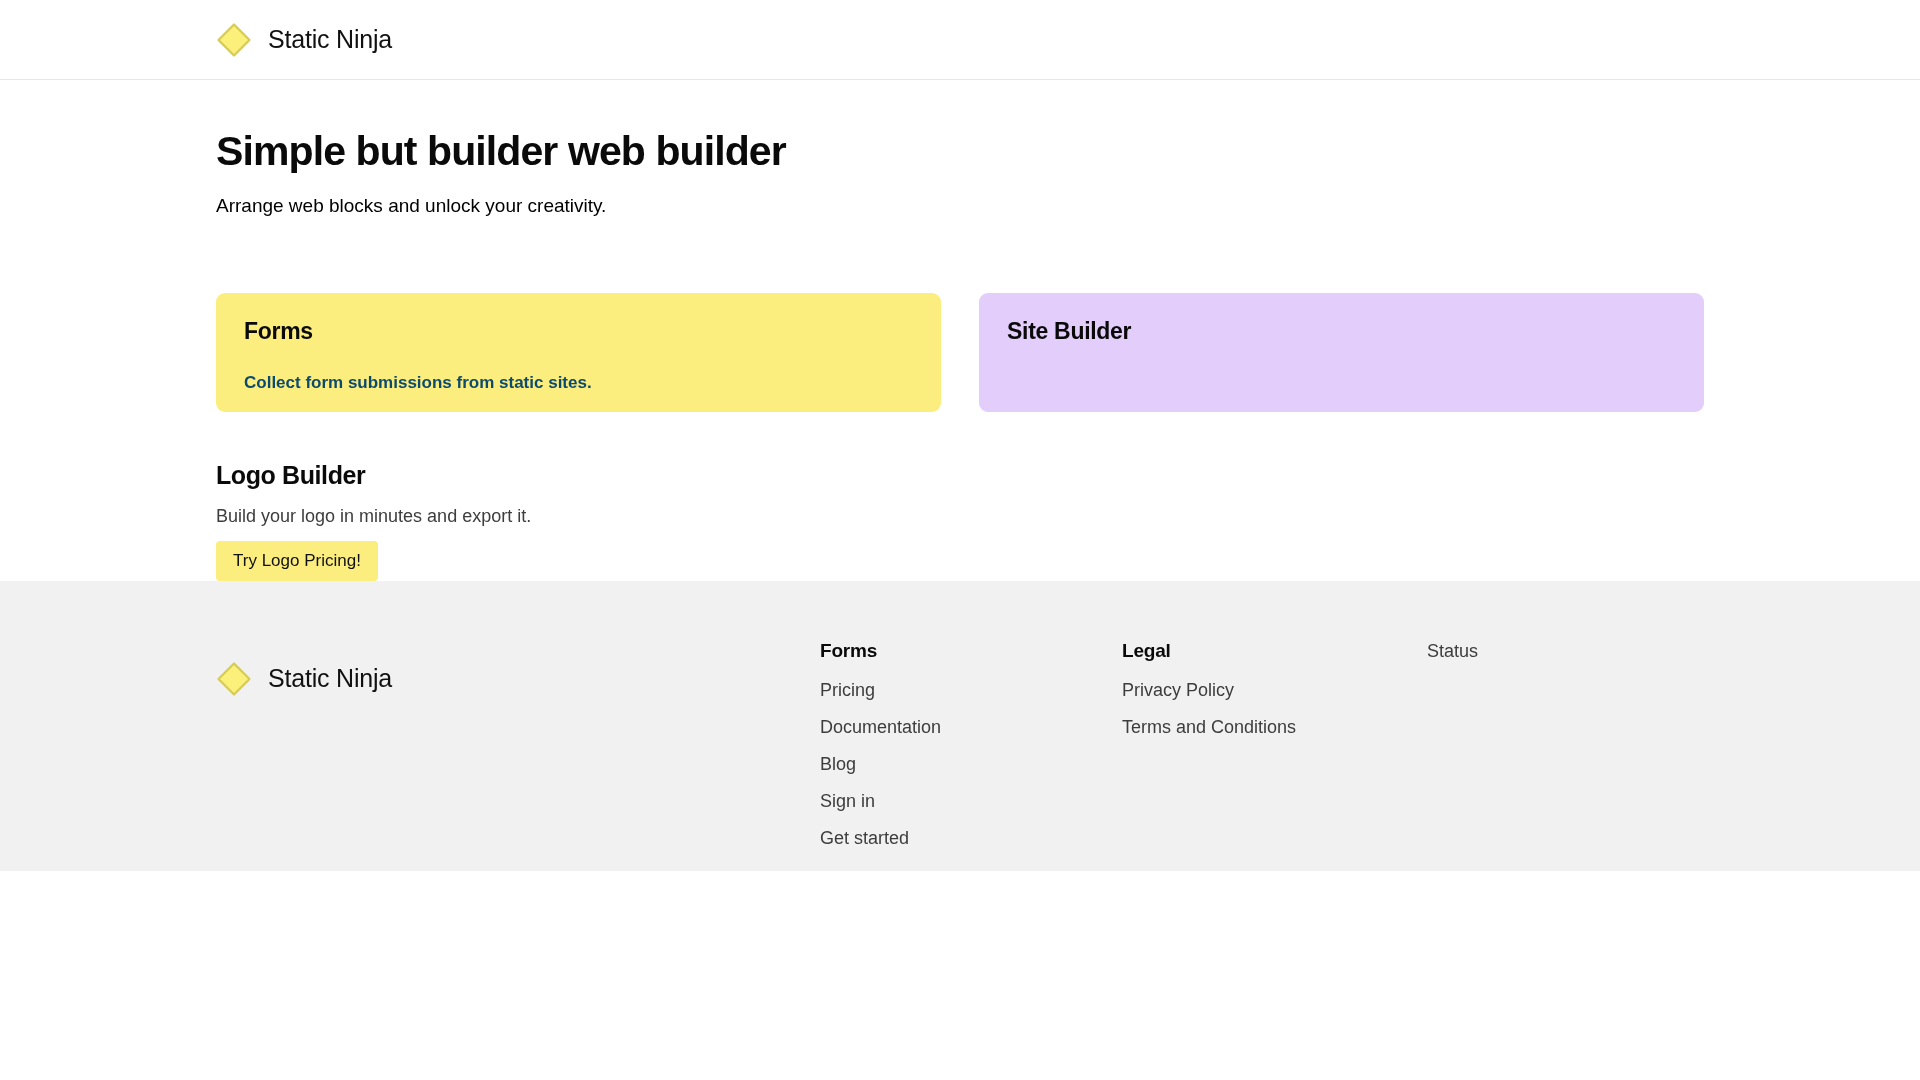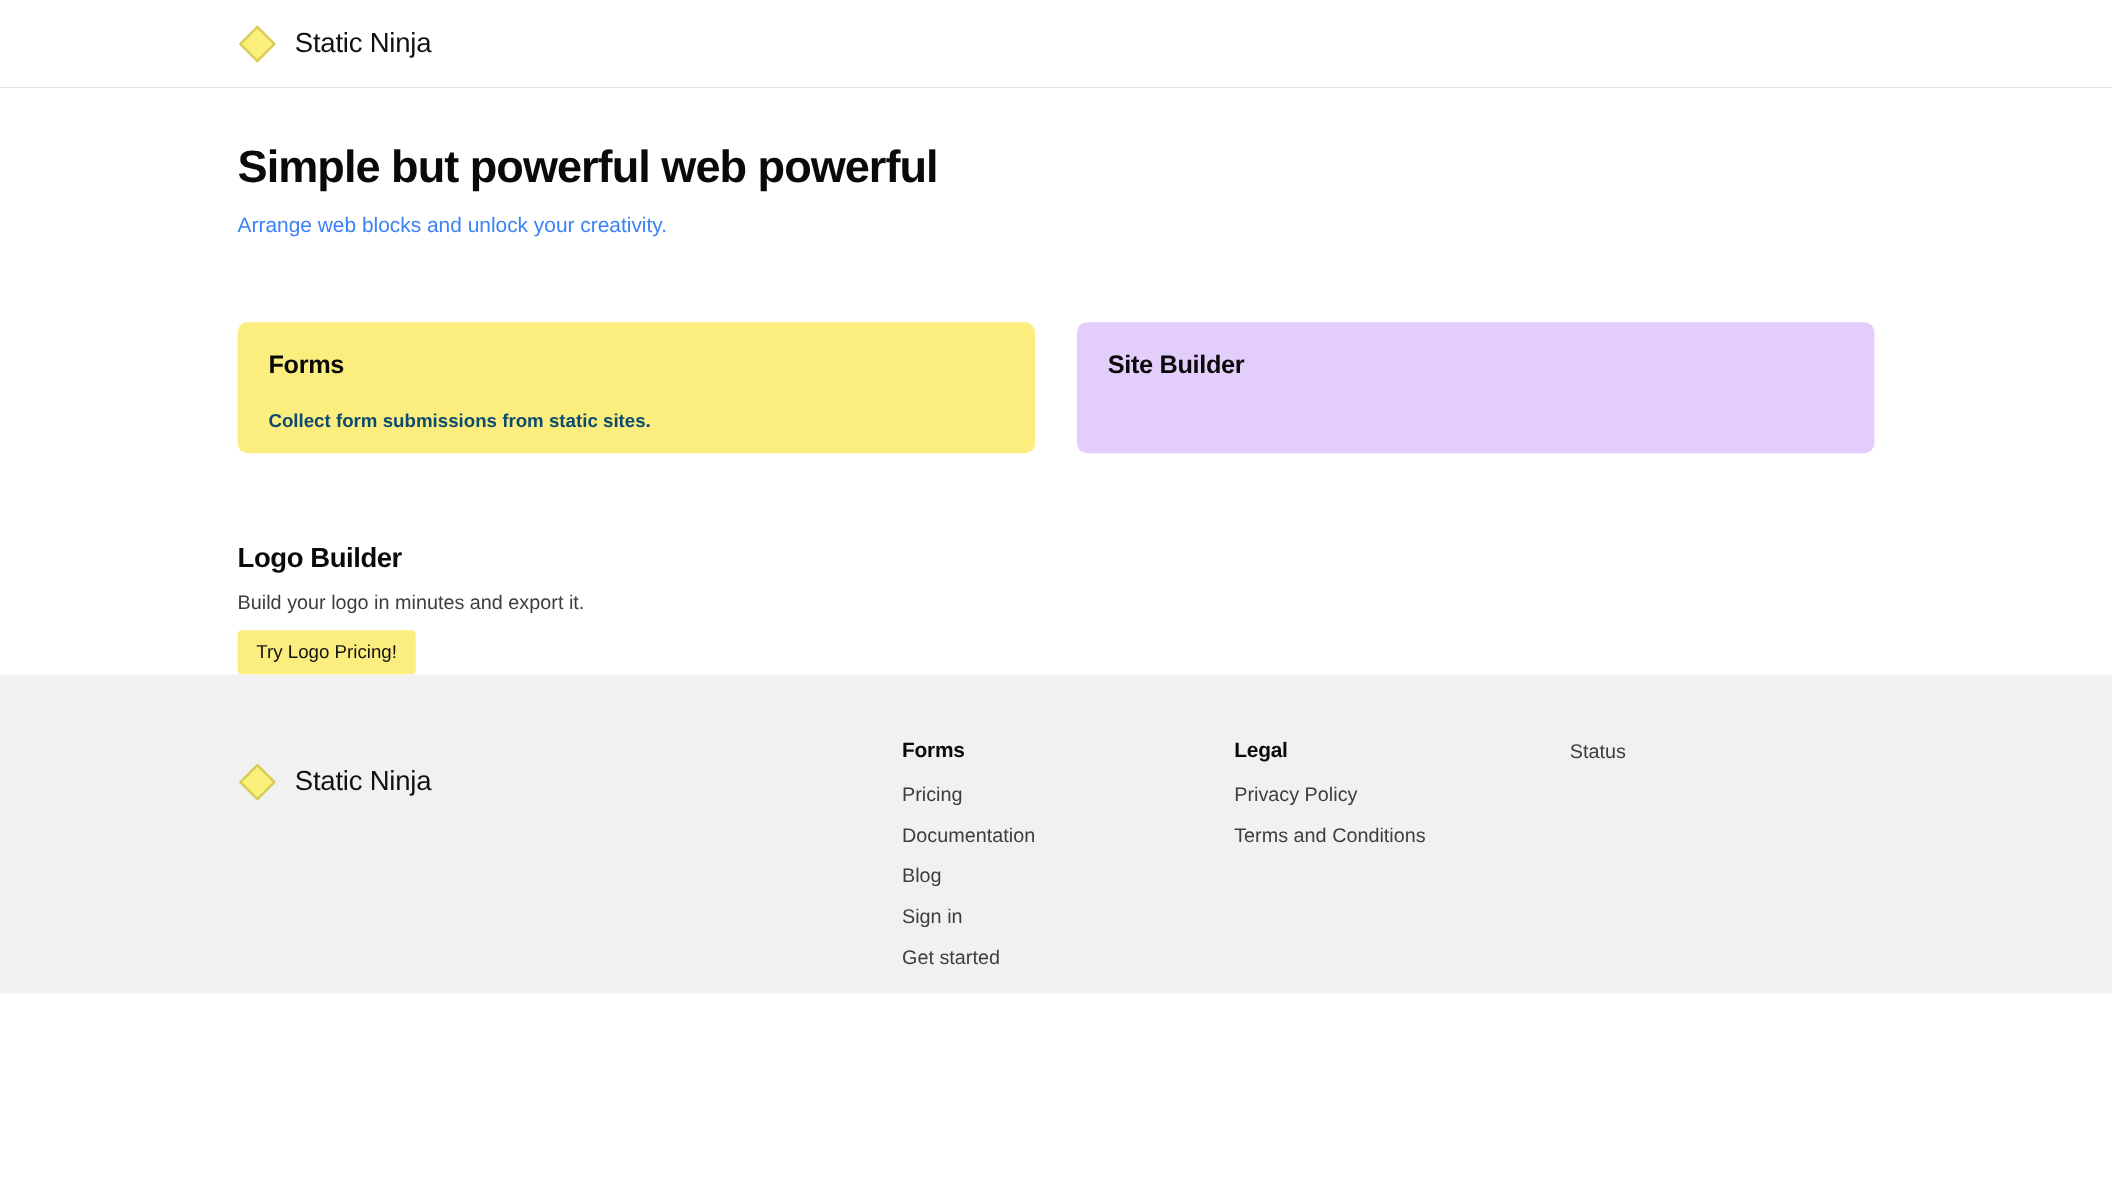--- a/index.html
+++ b/index.html
@@ -76,21 +76,21 @@
     font-weight: 700;
     letter-spacing: -0.9px;
     color: #0a0a0a;
     line-height: 1.15;
   }
 
   .hero-subtitle {
     margin-top: 18px;
     font-size: 19px;
     font-weight: 400;
-    color: #3b82f6;
+    color: #000000;
     line-height: 1.4;
   }
 
   
   .cards {
     margin-top: 73px;
     display: flex;
     gap: 38px;
   }
 
@@ -112,21 +112,21 @@
   .card-desc {
     margin-top: 28px;
     font-size: 17px;
     font-weight: 700;
     color: #0c4a6e;
     line-height: 1.3;
   }
 
   
   .promo {
-    margin-top: 82px;
+    margin-top: 50px;
   }
 
   .promo-title {
     font-size: 25px;
     font-weight: 700;
     letter-spacing: -0.4px;
     color: #0a0a0a;
     line-height: 1.1;
   }
 
@@ -219,21 +219,21 @@
           <polygon points="18,2.5 33.5,18 18,33.5 2.5,18" fill="#faf07a" stroke="#d6cc55" stroke-width="2.2" stroke-linejoin="round"></polygon>
         </svg>
       </span>
       <span class="brand-name">Static Ninja</span>
     </a>
   </header>
 
   <main class="main">
 
     <section class="hero">
-      <h1 class="hero-title">Simple but powerful web powerful</h1>
+      <h1 class="hero-title">Simple but builder web builder</h1>
       <p class="hero-subtitle">Arrange web blocks and unlock your creativity.</p>
     </section>
 
     <section class="cards">
 
       <div class="card" style="background:#fbed7e">
         <div class="card-title">Forms</div>
         <div class="card-desc">Collect form submissions from static sites.</div>
       </div>
 

